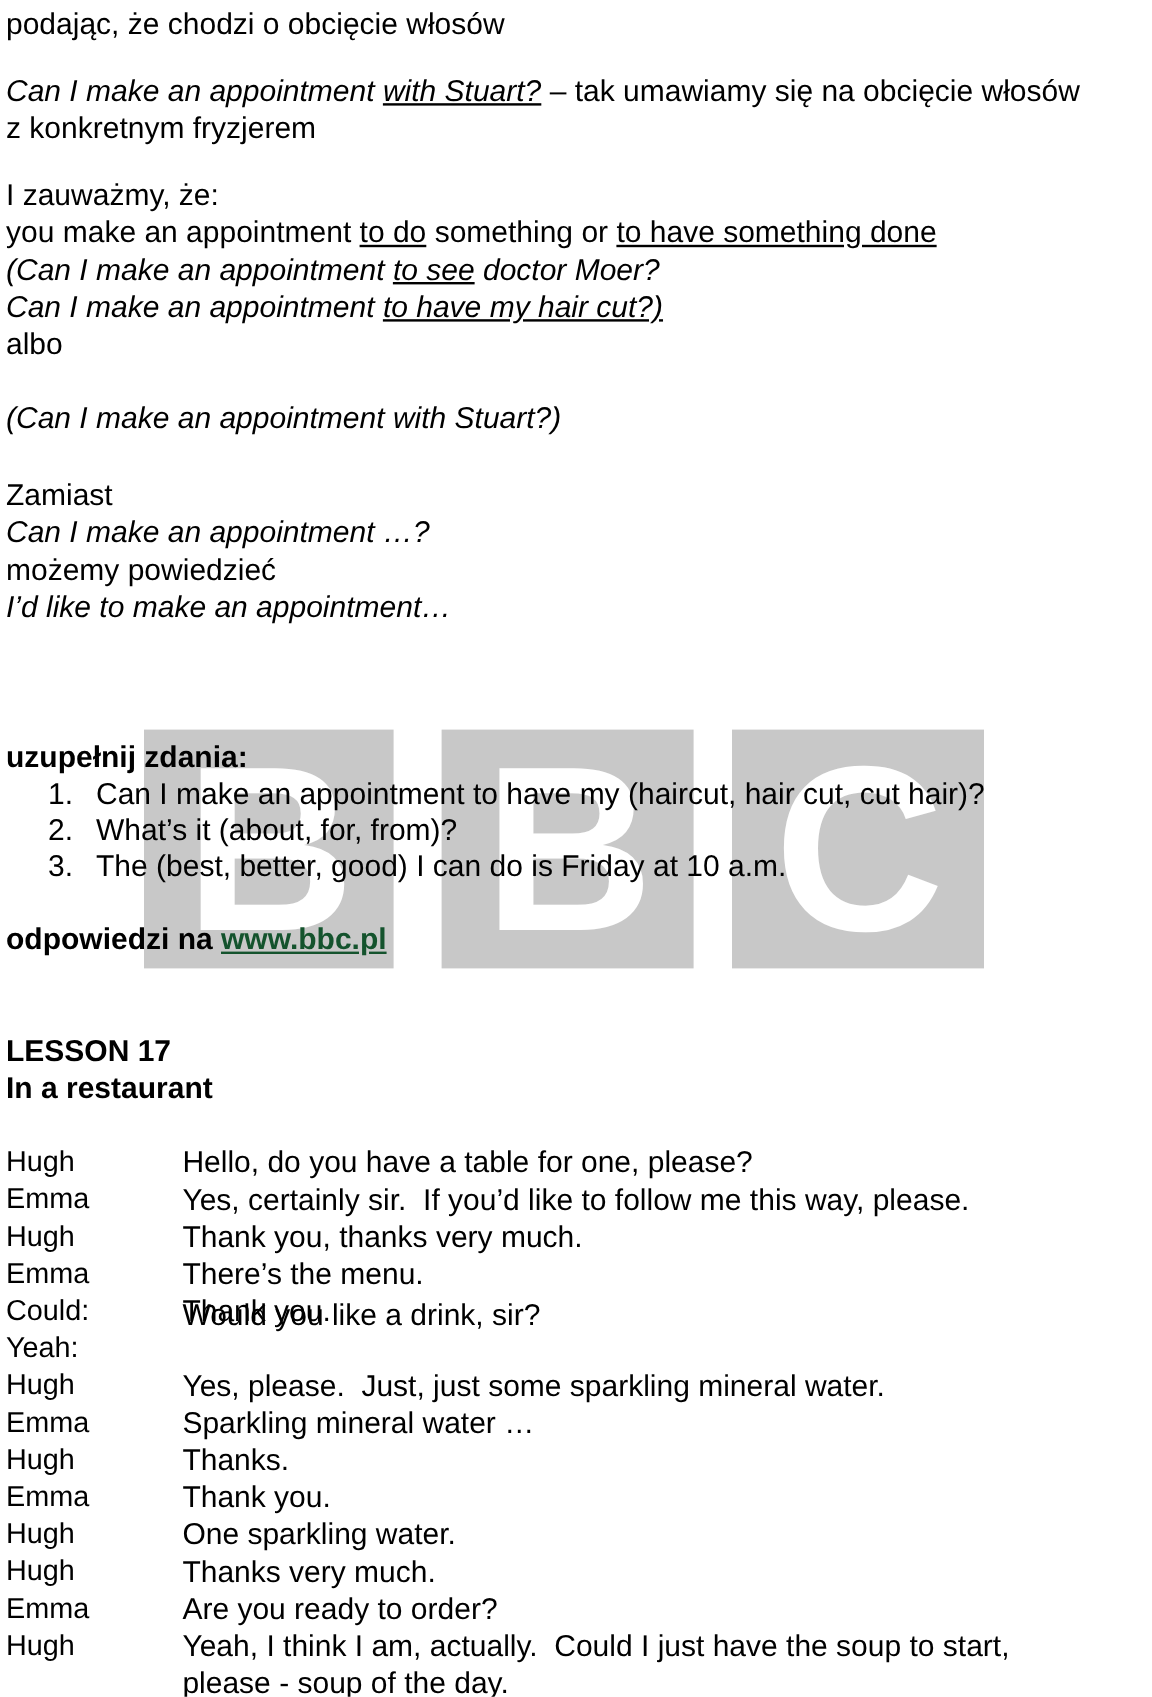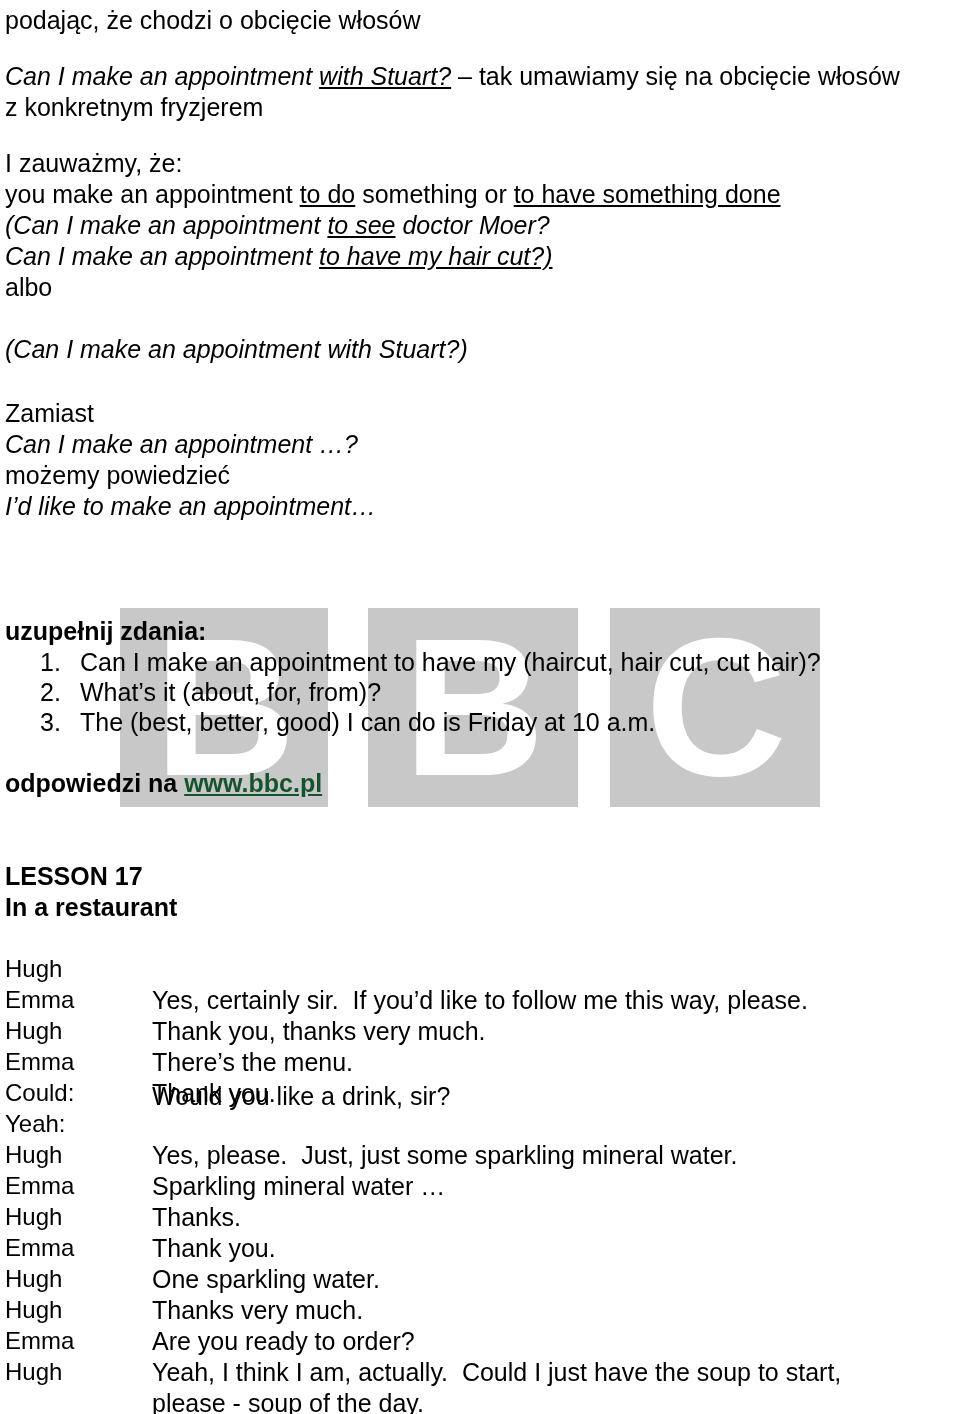--- a/index.html
+++ b/index.html
@@ -158,20 +158,21 @@
 
   <div class="li-num" style="top:707px">3.</div>
   <div class="li-txt" style="top:707px">The (best, better, good) I can do is Friday at 10 a.m.</div>
 
   <div class="ln bd" style="top:768px"><span>odpowiedzi na </span><a class="link" href="#">www.bbc.pl</a></div>
 
   <div class="ln bd" style="top:861px">LESSON 17</div>
   <div class="ln bd" style="top:892px">In a restaurant</div>
 
   <div class="dlg-who" style="top:954px">Hugh</div>
+  <div class="dlg-txt" style="top:954px">Hello, do you have a table for one, please?</div>
 
   <div class="dlg-who" style="top:985px">Emma</div>
   <div class="dlg-txt" style="top:985px">Yes, certainly sir.  If you’d like to follow me this way, please.</div>
 
   <div class="dlg-who" style="top:1016px">Hugh</div>
   <div class="dlg-txt" style="top:1016px">Thank you, thanks very much.</div>
 
   <div class="dlg-who" style="top:1047px">Emma</div>
   <div class="dlg-txt" style="top:1047px">There’s the menu.</div>
 

